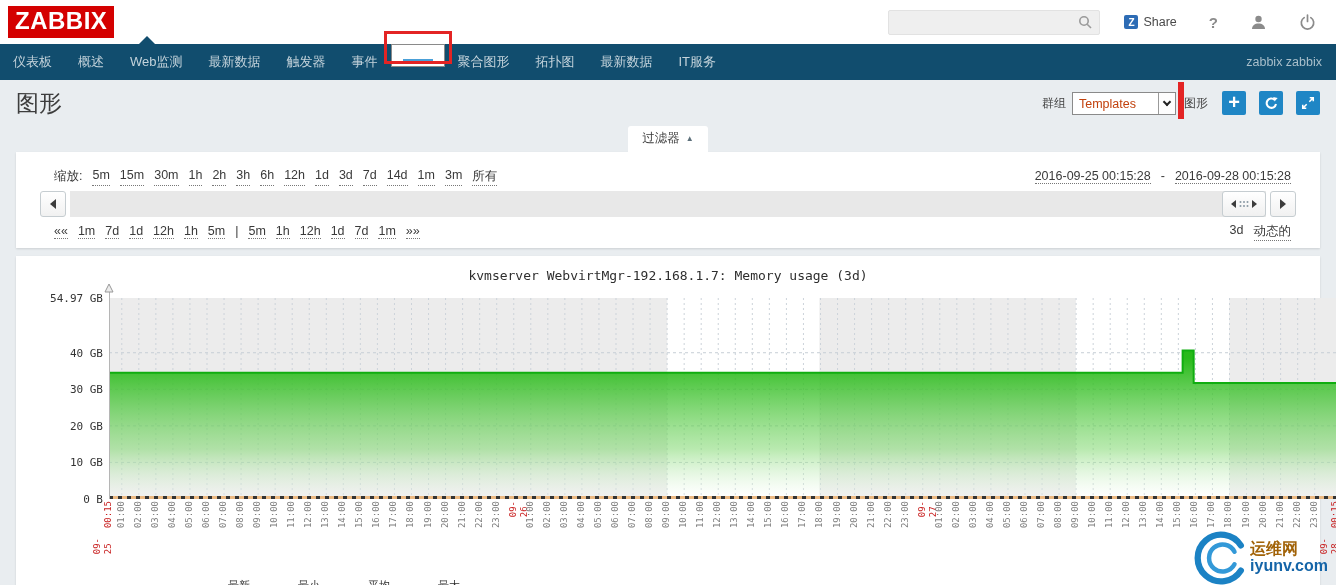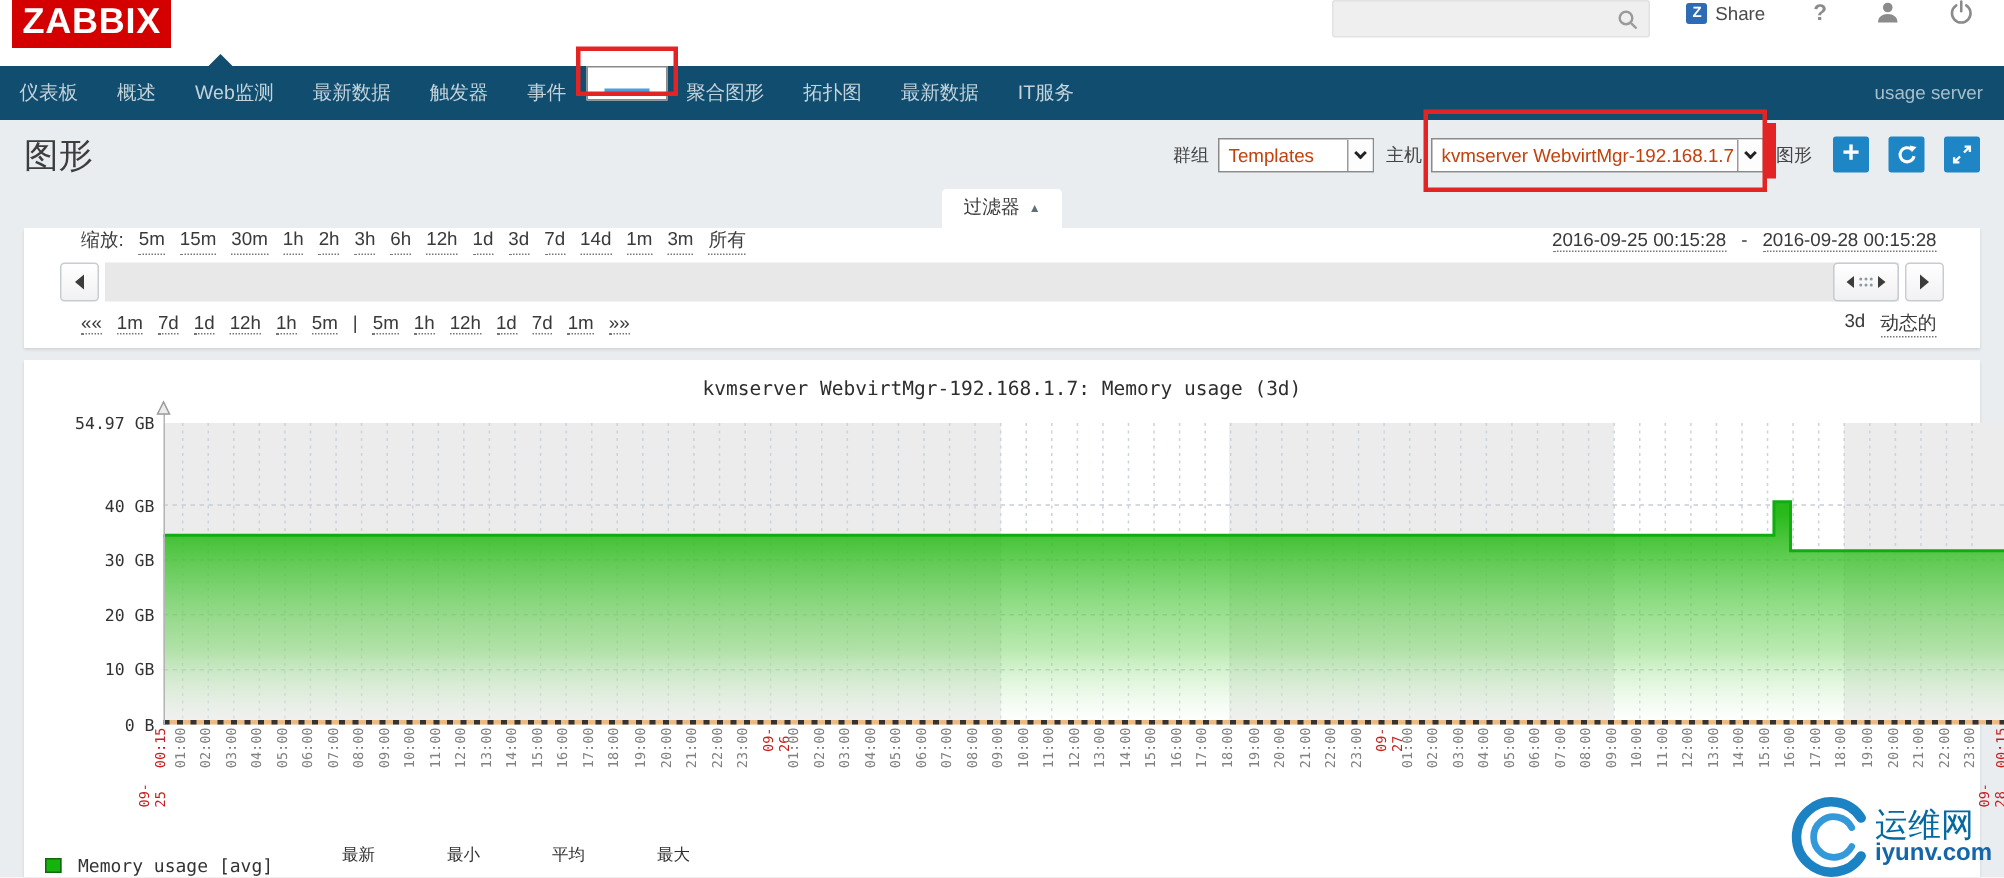--- a/index.html
+++ b/index.html
@@ -2,21 +2,21 @@
 <html><head>
 <meta charset="utf-8">
 <style>
   * { box-sizing: border-box; }
   html,body { margin:0; padding:0; }
   body {
     width:1336px; height:585px; overflow:hidden; position:relative;
     background:#e9edf0; font-family:"Liberation Sans", sans-serif;
   }
   
-  .hdr { height:44px; background:#fff; display:flex; align-items:flex-start; position:relative; }
+  .hdr { height:44px; background:#fff; display:flex; align-items:center; position:relative; }
   .logo { margin-left:8px; background:#d40000; color:#fff; font-weight:bold; font-size:24px;
           line-height:30px; padding:0 7px 2px; letter-spacing:.5px; }
   .mainmenu { display:flex; list-style:none; margin:0 0 0 6px; padding:0; }
   .mainmenu li { padding:0 20px; font-size:14px; color:#333; position:relative; cursor:pointer; white-space:nowrap; }
   .anno { position:absolute; border:3px solid #e32424; pointer-events:none; z-index:40; }
   .anno.menu-anno { left:0; right:0; top:-10px; bottom:-6px; }
   .hdr-caret { position:absolute; left:139px; top:36px; width:0; height:0;
     border-left:8px solid transparent; border-right:8px solid transparent; border-bottom:8px solid #114d6e; z-index:5;}
   .srch { margin-left:auto; width:212px; height:25px; background:#efefef; border:1px solid #e2e2e2;
           border-radius:2px; display:flex; align-items:center; }
@@ -48,21 +48,21 @@
              justify-content:center; color:#fff; cursor:pointer; flex:0 0 auto;}
   .bluebtn.plus { font-size:20px; line-height:20px; font-weight:bold; padding-bottom:2px;}
   .anno.host-anno  { top:-19px; bottom:-13px; left:-5px; right:-2px; }
   .anno.graph-anno { top:-13px; bottom:-7px; left:-6px; right:88px; }
   
   .ftabrow { display:flex; justify-content:center; }
   .ftab { background:#ffffff; padding:4px 14px 5px; border-radius:3px 3px 0 0; font-size:12.5px; color:#3d3d3d;
           display:flex; align-items:center; gap:6px; cursor:pointer; }
   .ftab .arr { font-size:8px; color:#5c6f7a; }
   
-  .panel { margin:0 16px; background:#fff; box-shadow:0 1px 2px rgba(0,0,0,.12); padding:0 24px 8px; }
+  .panel { margin:0 16px; background:#fff; box-shadow:0 1px 2px rgba(0,0,0,.12); padding:16px 24px 8px; }
   .trow { display:flex; align-items:center; font-size:12.5px; color:#3a3a3a; height:17px;}
   .trow .lnk { color:#3a3a3a; border-bottom:1px dotted #777; cursor:pointer; margin:0 5px; white-space:nowrap;}
   .trow .plain { margin:0 5px; }
   .rightgrp { margin-left:auto; display:flex; align-items:flex-start; }
   .trow.mid { height:26px; margin:6px 0; }
   .sbtn { width:26px; height:26px; background:linear-gradient(#fff,#f1f1f1); border:1px solid #c6cdd1;
           border-radius:3px; display:flex; align-items:center; justify-content:center; cursor:pointer; flex:0 0 auto;}
   .tri-l { width:0; height:0; border-top:5px solid transparent; border-bottom:5px solid transparent; border-right:6px solid #3c3c3c; }
   .tri-r { width:0; height:0; border-top:5px solid transparent; border-bottom:5px solid transparent; border-left:6px solid #3c3c3c; }
   .track { flex:1; height:26px; background:#e8e8e8; position:relative; margin-right:4px; }
@@ -80,21 +80,21 @@
   .xwrap { position:absolute; left:0; top:203px; width:100%; height:0; }
   .xl { position:absolute; top:0; writing-mode:vertical-rl; transform:rotate(180deg);
         font:9px "DejaVu Sans Mono", monospace; color:#808080; line-height:1.2; }
   .xl.red { color:#c81e1e; }
   .lh { position:absolute; width:60px; text-align:right; font:11px "DejaVu Sans Mono", monospace; color:#2e2e2e; top:322px; }
   .lsq { position:absolute; left:14px; top:332px; width:11px; height:10px; background:#15b30b; border:1px solid #11680d; }
   .litxt { position:absolute; left:36px; top:330px; font:12px "DejaVu Sans Mono", monospace; color:#333; }
   
   .wm { position:absolute; right:8px; bottom:0; display:flex; align-items:center; z-index:60; }
   .wm .wtxt { display:flex; flex-direction:column; line-height:1.05; margin-left:2px;}
-  .wm .l1 { font-size:22px; font-weight:normal; color:#0369a1; }
+  .wm .l1 { font-size:16px; font-weight:bold; color:#a16207; }
   .wm .l2 { font-size:16px; font-weight:bold; color:#1565a8; }
 </style>
 </head>
 <body>
 
 <div class="hdr">
   <div class="logo">ZABBIX</div>
   <div class="hdr-caret"></div>
   <div class="srch">
     <input placeholder="" style="">
@@ -127,45 +127,33 @@
       <div class="tab">Web监测</div>
       <div class="tab">最新数据</div>
       <div class="tab">触发器</div>
       <div class="tab">事件</div>
       <div class="tab sel">图形<div class="anno tab-anno"></div></div>
       <div class="tab">聚合图形</div>
       <div class="tab">拓扑图</div>
       <div class="tab">最新数据</div>
       <div class="tab">IT服务</div>
     </div>
-  <span class="srv">usage server</span>
+  <span class="srv">zabbix zabbix</span>
 </div>
 
 <div class="pgrow">
   <span class="pgtitle">图形</span>
   <div class="fctl">
     <div class="fgrp">
       <span>群组</span>
       <div class="sel" style="width:104px">
         <span class="txt">Templates</span>
         <span class="btn">
             <span class="chev"></span>
           </span>
-      </div>
-    </div>
-    <div class="fgrp">
-      <span>主机</span>
-      <div class="rel">
-        <div class="anno host-anno"></div>
-        <div class="sel" style="width:222px">
-          <span class="txt">kvmserver WebvirtMgr-192.168.1.7</span>
-          <span class="btn">
-              <span class="chev"></span>
-            </span>
-        </div>
       </div>
     </div>
     <div class="fgrp rel">
       <div class="anno graph-anno"></div>
       <span>图形</span>
     </div>
     <div style="display:flex;gap:13px;margin-left:6px">
       <div class="bluebtn plus">+</div>
       <div class="bluebtn">
         <svg width="15" height="15" viewBox="0 0 16 16">

